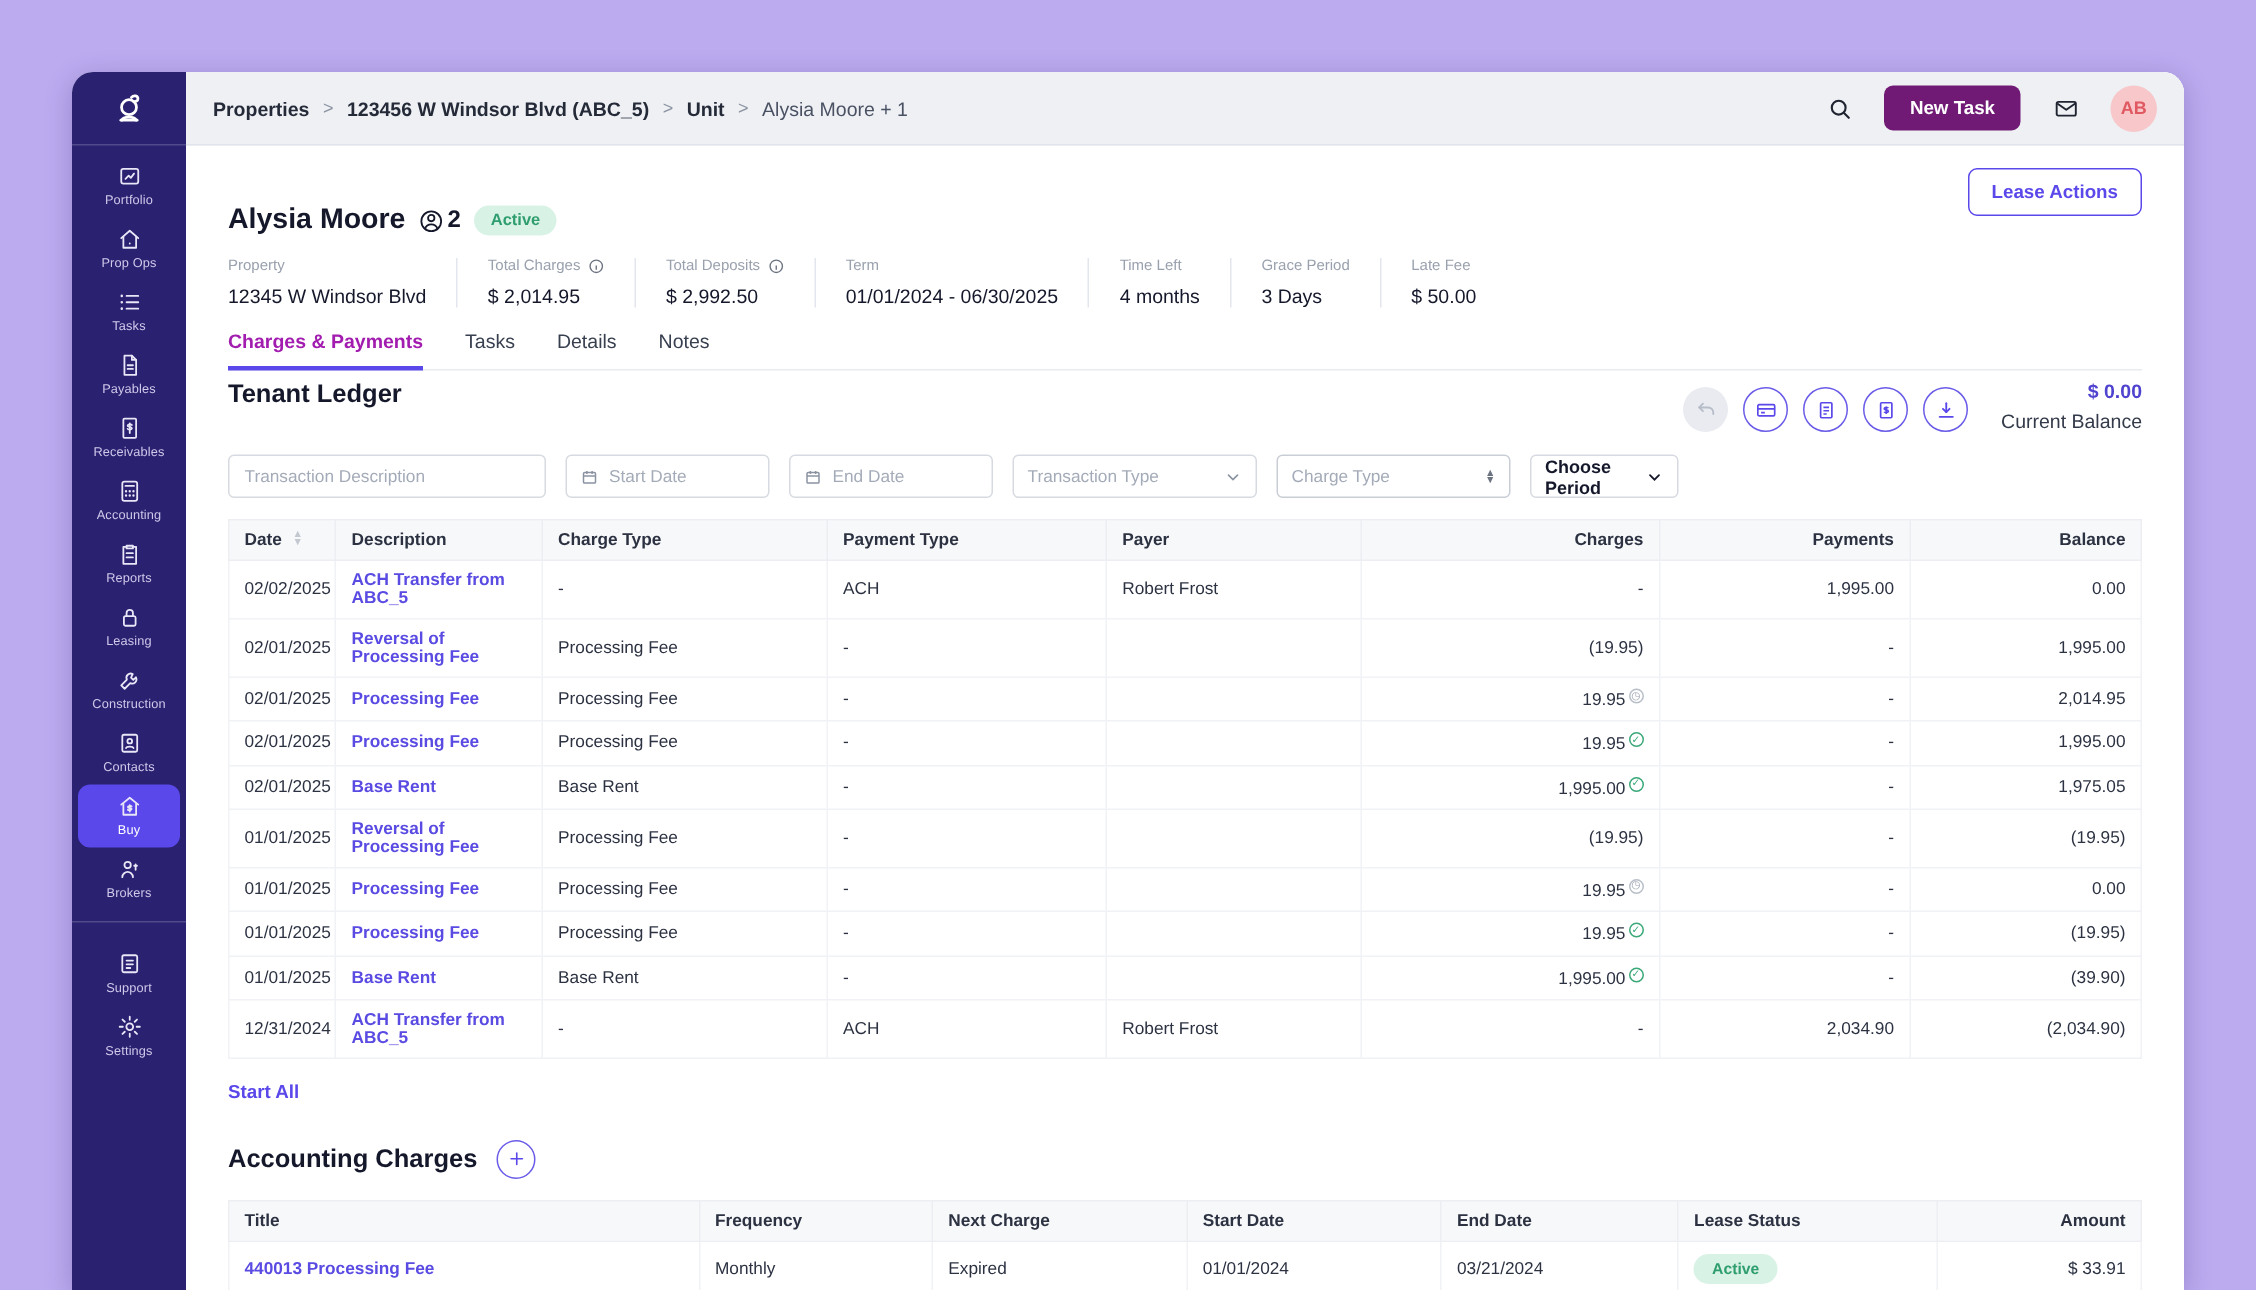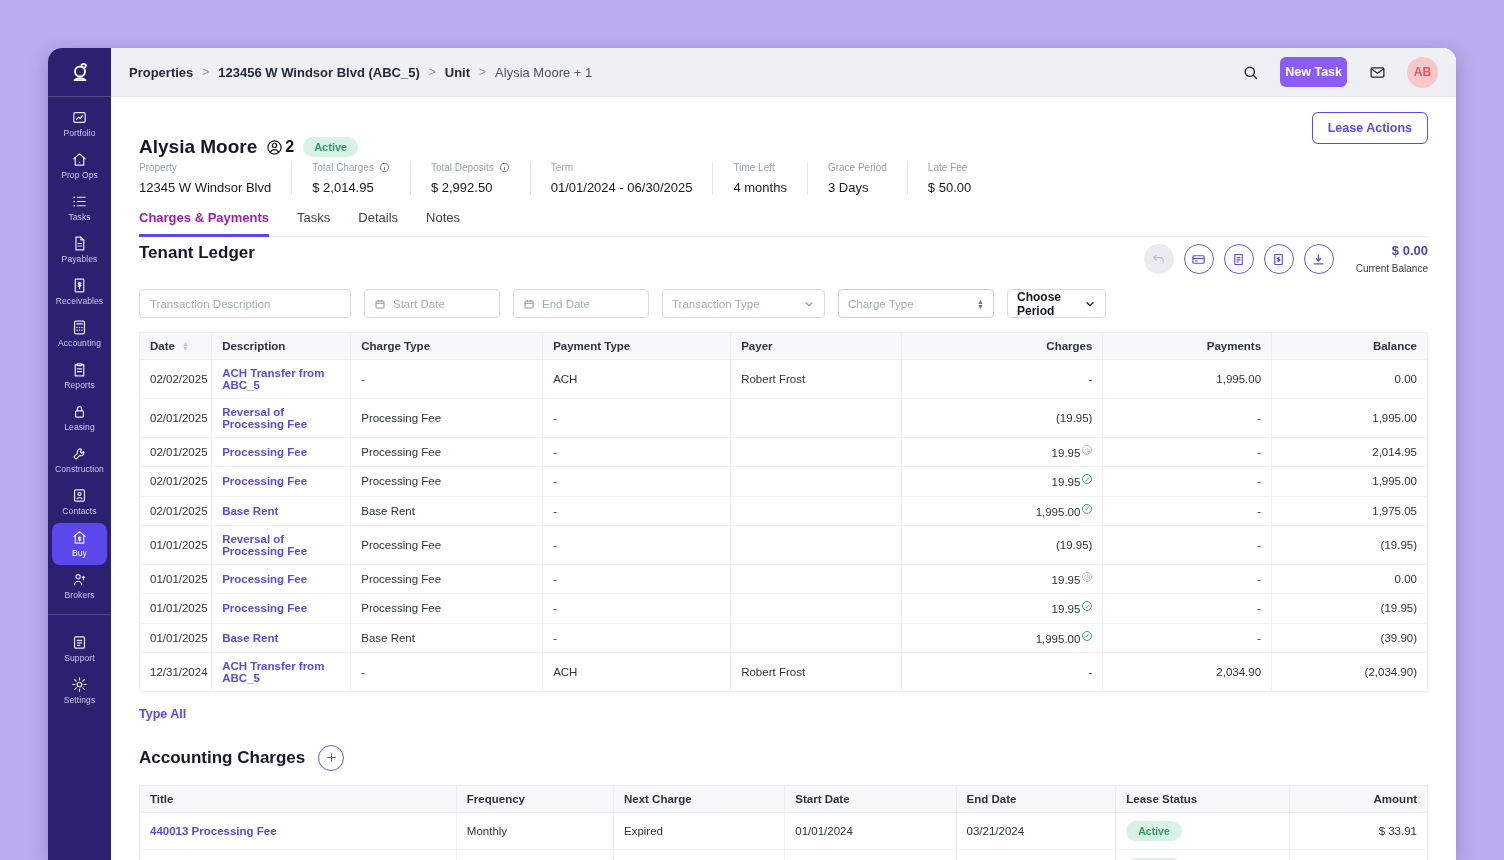--- a/index.html
+++ b/index.html
@@ -4,21 +4,21 @@
 <style>
   * { box-sizing: border-box; margin: 0; padding: 0; }
   html,body { width:1504px; height:860px; overflow:hidden; }
   body { background:#bcabef; font-family:"Liberation Sans", sans-serif; position:relative; }
 
   .window { position:absolute; left:48px; top:48px; width:1408px; height:812px;
     border-radius:14px 14px 0 0; overflow:hidden; display:flex; background:#fff;
     box-shadow:0 4px 18px rgba(40,25,100,.25); }
 
   
-  .sidebar { width:63px; background:#2a2171; display:flex; flex-direction:column; flex-shrink:0; }
+  .sidebar { width:76px; background:#2a2171; display:flex; flex-direction:column; flex-shrink:0; }
   .logo-box { height:49px; display:flex; align-items:center; justify-content:center;
     border-bottom:1px solid rgba(255,255,255,.18); flex-shrink:0; }
   .nav { padding:6px 0 0; display:flex; flex-direction:column; }
   .s-item { display:flex; flex-direction:column; align-items:center; gap:2px;
     padding:6px 2px 7px; cursor:pointer; margin:0 4px; border-radius:8px; }
   .s-item .s-ico { width:17px; height:17px; color:#e8e6f7; display:flex; }
   .s-item .s-ico svg { width:17px; height:17px; }
   .s-item .s-lbl { font-size:8.5px; color:#cfc9ea; letter-spacing:.1px; }
   .s-item.active { background:#5a48ea; }
   .s-item.active .s-lbl { color:#fff; }
@@ -29,59 +29,59 @@
   .topbar { height:49px; background:#eef0f4; border-bottom:1px solid #e1e4ea;
     display:flex; align-items:center; padding:0 18px 0 18px; flex-shrink:0; }
   .breadcrumb { display:flex; align-items:center; gap:9px; font-size:13px; }
   .crumb { color:#242a38; font-weight:600; cursor:pointer; }
   .crumb.last { color:#4a5163; font-weight:400; cursor:default; }
   .sep { color:#8b93a2; font-size:12px; }
   .topbar-right { margin-left:auto; display:flex; align-items:center; gap:14px; }
   .tb-icon { width:32px; height:32px; border-radius:50%; display:flex; align-items:center;
     justify-content:center; color:#1f2430; cursor:pointer; }
   .tb-icon svg { width:17px; height:17px; }
-  .btn-newtask { background:#8b5cf6; color:#fff; border:none; font-size:12.5px; font-weight:600;
-    padding:8px 5px; border-radius:6px; cursor:pointer; font-family:inherit; }
+  .btn-newtask { background:#701a75; color:#fff; border:none; font-size:12.5px; font-weight:600;
+    padding:8px 17px; border-radius:6px; cursor:pointer; font-family:inherit; }
   .avatar { width:31px; height:31px; border-radius:50%; background:#f7c7ca; color:#e05960;
     display:flex; align-items:center; justify-content:center; font-size:12px; font-weight:700; cursor:pointer; }
 
   
   .content { flex:1; overflow:hidden; padding:15px 28px 0 28px; }
   .page-head { display:flex; align-items:flex-start; }
   .name-wrap { display:flex; align-items:center; gap:9px;margin-top:24px; }
   .page-title { font-size:19px; font-weight:700; color:#15182b; }
   .occupants { display:flex; align-items:center; gap:2px; color:#15182b; }
   .occupants svg { width:17px; height:17px; }
   .occ-count { font-size:16px; font-weight:700; }
   .badge { background:#d9f2e6; color:#2f9e6e; font-size:11px; font-weight:600;
     padding:4px 11px; border-radius:11px; }
   .btn-lease { margin-left:auto; background:#fff; border:1px solid #5a48ea; color:#5a48ea;
     font-size:12.5px; font-weight:600; padding:8px 15px; border-radius:6px; cursor:pointer; font-family:inherit; }
 
-  .stats { display:flex; margin-top:4px; }
+  .stats { display:flex; margin-top:14px; }
   .stat { padding:0 20px; border-left:1px solid #e3e6ec; }
   .stat:first-child { padding-left:0; border-left:none; }
   .stat-lab { font-size:10px; color:#9aa1ae; display:flex; align-items:center; gap:5px; }
   .stat-lab svg { width:11px; height:11px; color:#6b7280; }
   .stat-val { font-size:13px; color:#15182b; margin-top:7px; }
 
   .tabs { display:flex; gap:28px; margin-top:15px; border-bottom:1px solid #e9ebf0; }
   .tab { font-size:13px; color:#384050; padding-bottom:9px; cursor:pointer; font-weight:500; }
   .tab.active { color:#a21caf; font-weight:700; border-bottom:3px solid #5a48ea; margin-bottom:-1px;text-align:center; }
 
   .ledger-head { display:flex; align-items:flex-start; margin-top:6px; }
   .h2 { font-size:17px; font-weight:700; color:#15182b; }
   .ledger-actions { margin-left:auto; display:flex; align-items:flex-end; gap:10px; }
   .circ { width:30px; height:30px; border-radius:50%; border:1.3px solid #6a5ce8; background:#fff;
     color:#5a48ea; display:flex; align-items:center; justify-content:center; cursor:pointer; }
   .circ svg { width:15px; height:15px; }
   .circ.disabled { border:none; background:#e9ebf0; color:#b7bdc8; cursor:default; }
   .balance-box { text-align:right; margin-left:12px; display:flex; flex-direction:column; gap:5px; }
   .balance-amt { color:#4f43cf; font-weight:700; font-size:13px; }
-  .balance-lbl { font-size:10px; color:#333a49; }
+  .balance-lbl { font-size:13px; color:#333a49; }
 
   .filters { display:flex; gap:13px; margin-top:15px; }
   .f-ctrl { height:29px; border:1px solid #d7dae1; border-radius:4px; background:#fff;
     display:flex; align-items:center; padding:0 9px; gap:7px; font-size:11.5px; color:#a4abb8; cursor:pointer; }
   .f-ctrl svg { width:12px; height:12px; color:#8b93a2; flex-shrink:0; }
   .f-input { border:1px solid #d7dae1; border-radius:4px; height:29px; width:212px;
     padding:0 10px; font-size:11.5px; font-family:inherit; color:#2f3545; }
   .f-input::placeholder { color:#a4abb8; }
   .f-date { width:136px; }
   .f-ttype { width:163px; justify-content:center; }
@@ -580,21 +580,21 @@
               <td>-</td>
               <td>ACH</td>
               <td>Robert Frost</td>
               <td class="num">-</td>
               <td class="num">2,034.90</td>
               <td class="num">(2,034.90)</td>
             </tr>
           </tbody>
       </table>
 
-      <span class="show-all">Type All</span>
+      <span class="show-all">Start All</span>
 
       <div class="sched-head">
         <div class="h2">Accounting Charges</div>
         <div class="plus-btn">
           <svg width="13" height="13" viewBox="0 0 24 24" fill="none" stroke="currentColor" stroke-width="2" stroke-linecap="round">
               <path d="M12 5v14M5 12h14"></path>
             </svg>
         </div>
       </div>
 

